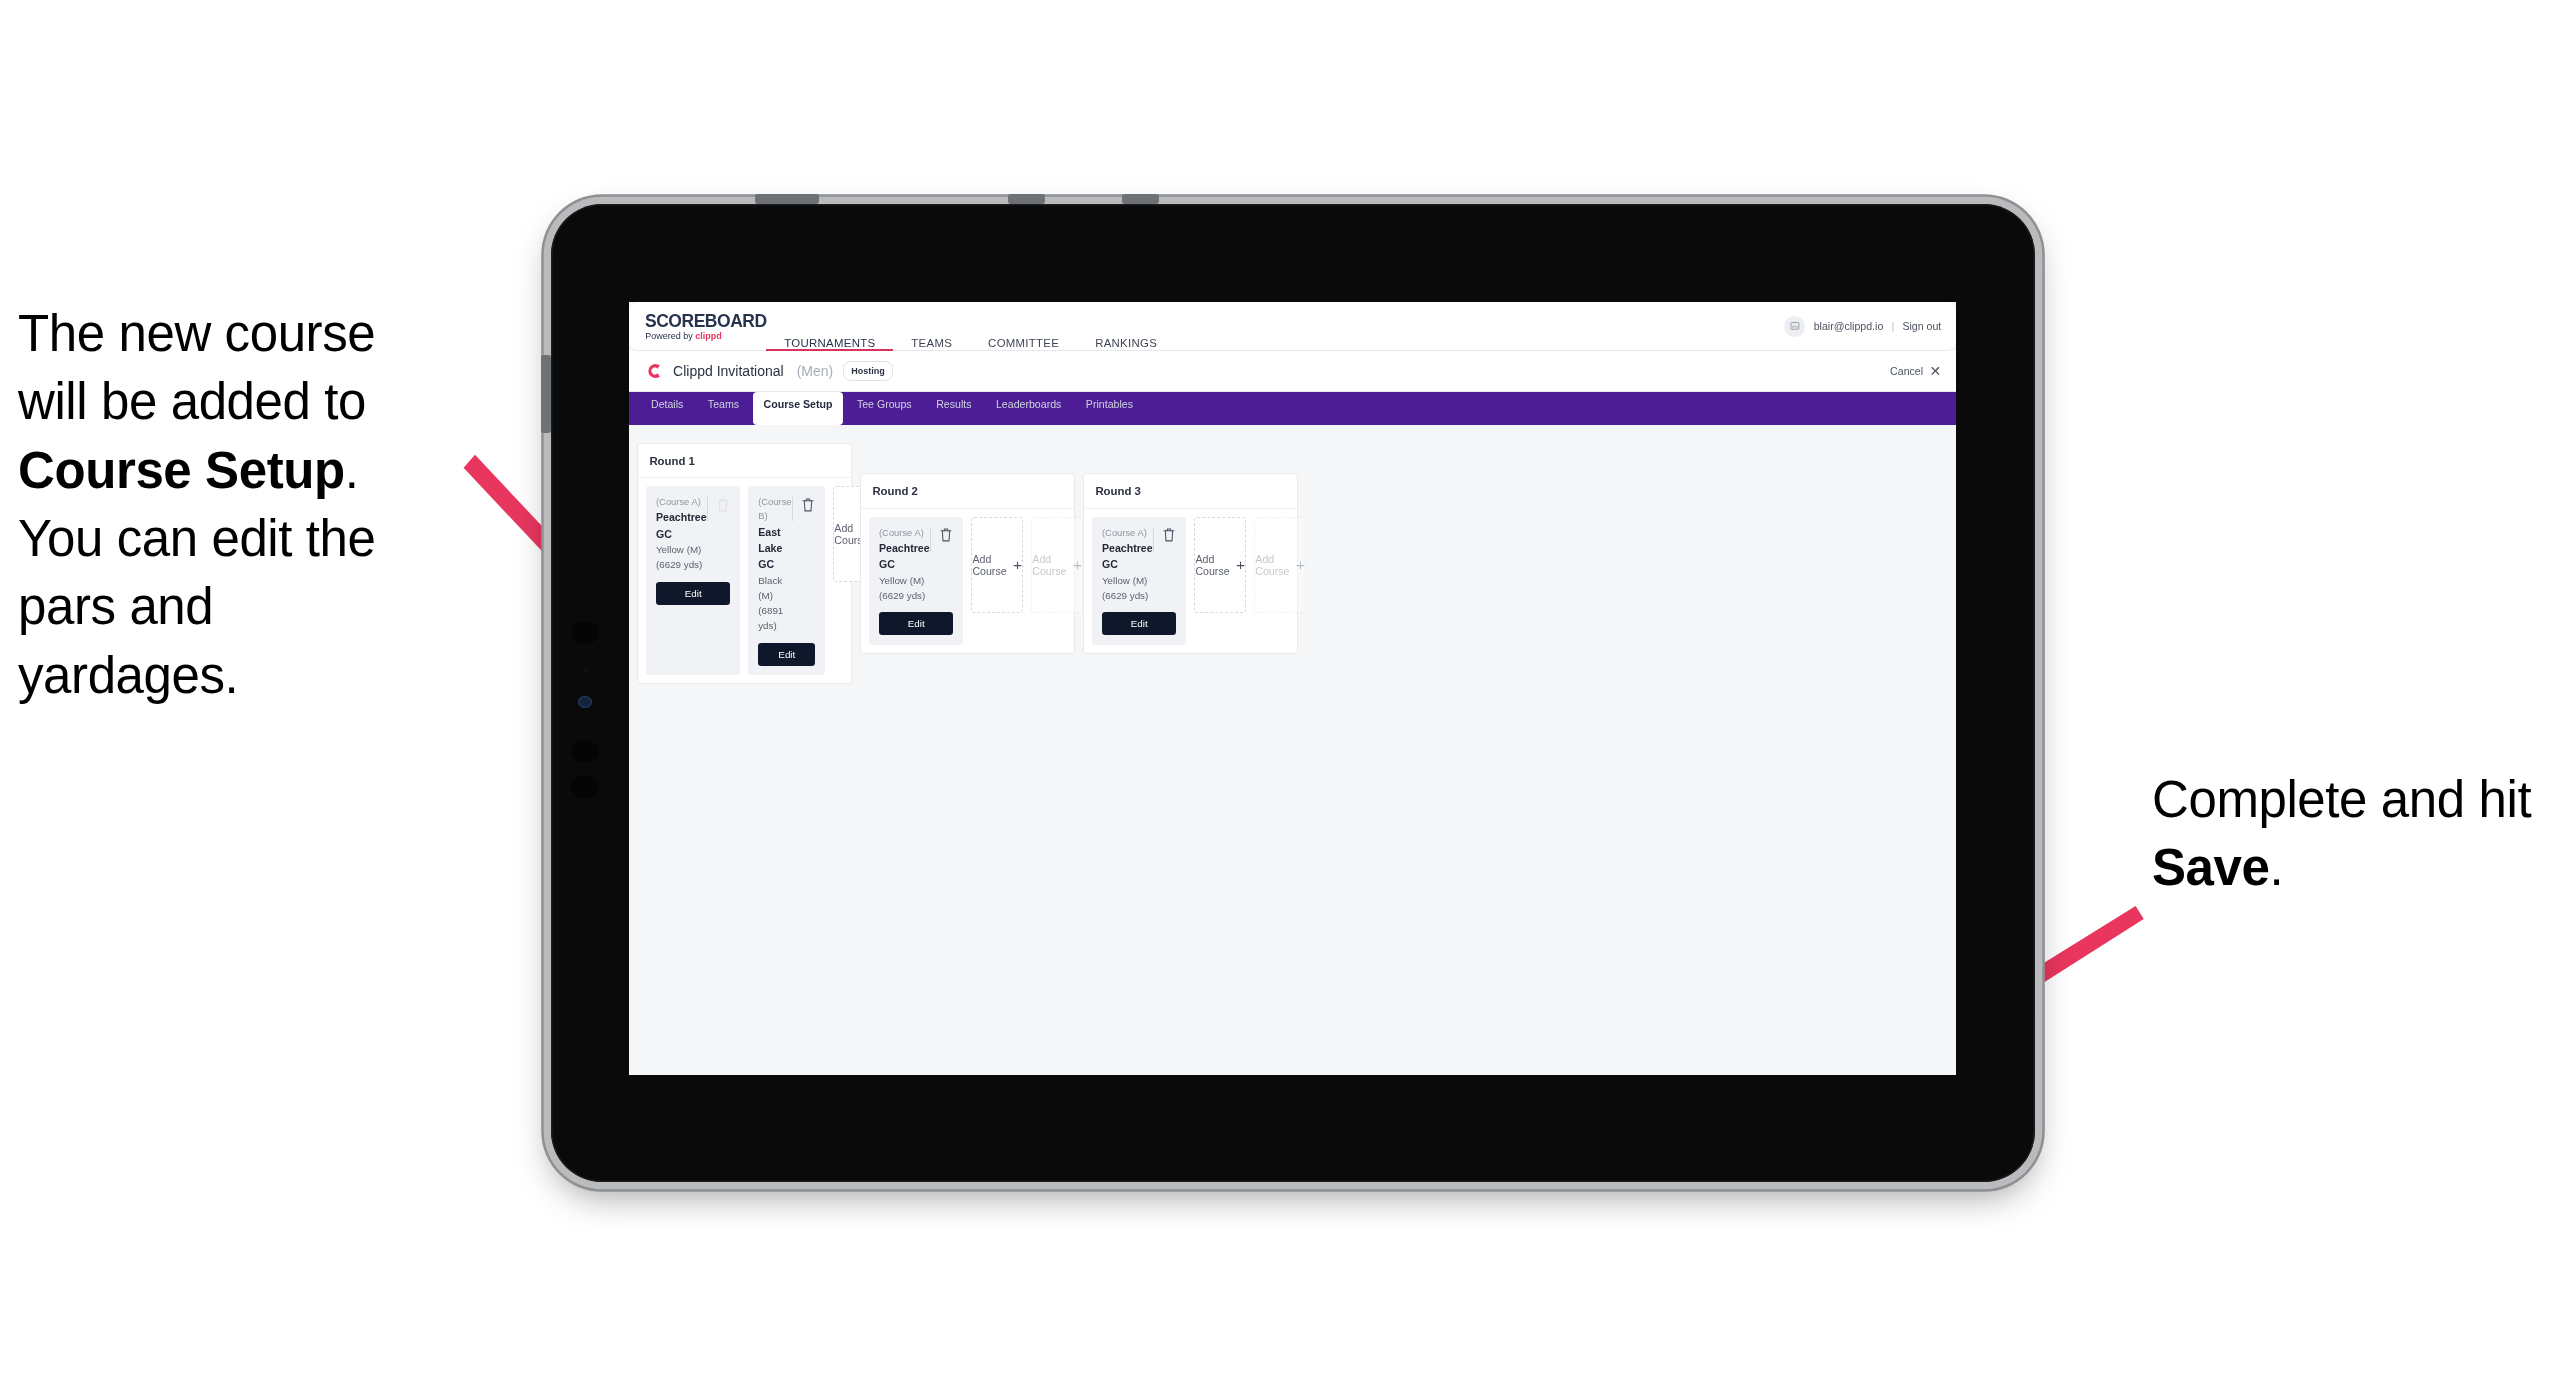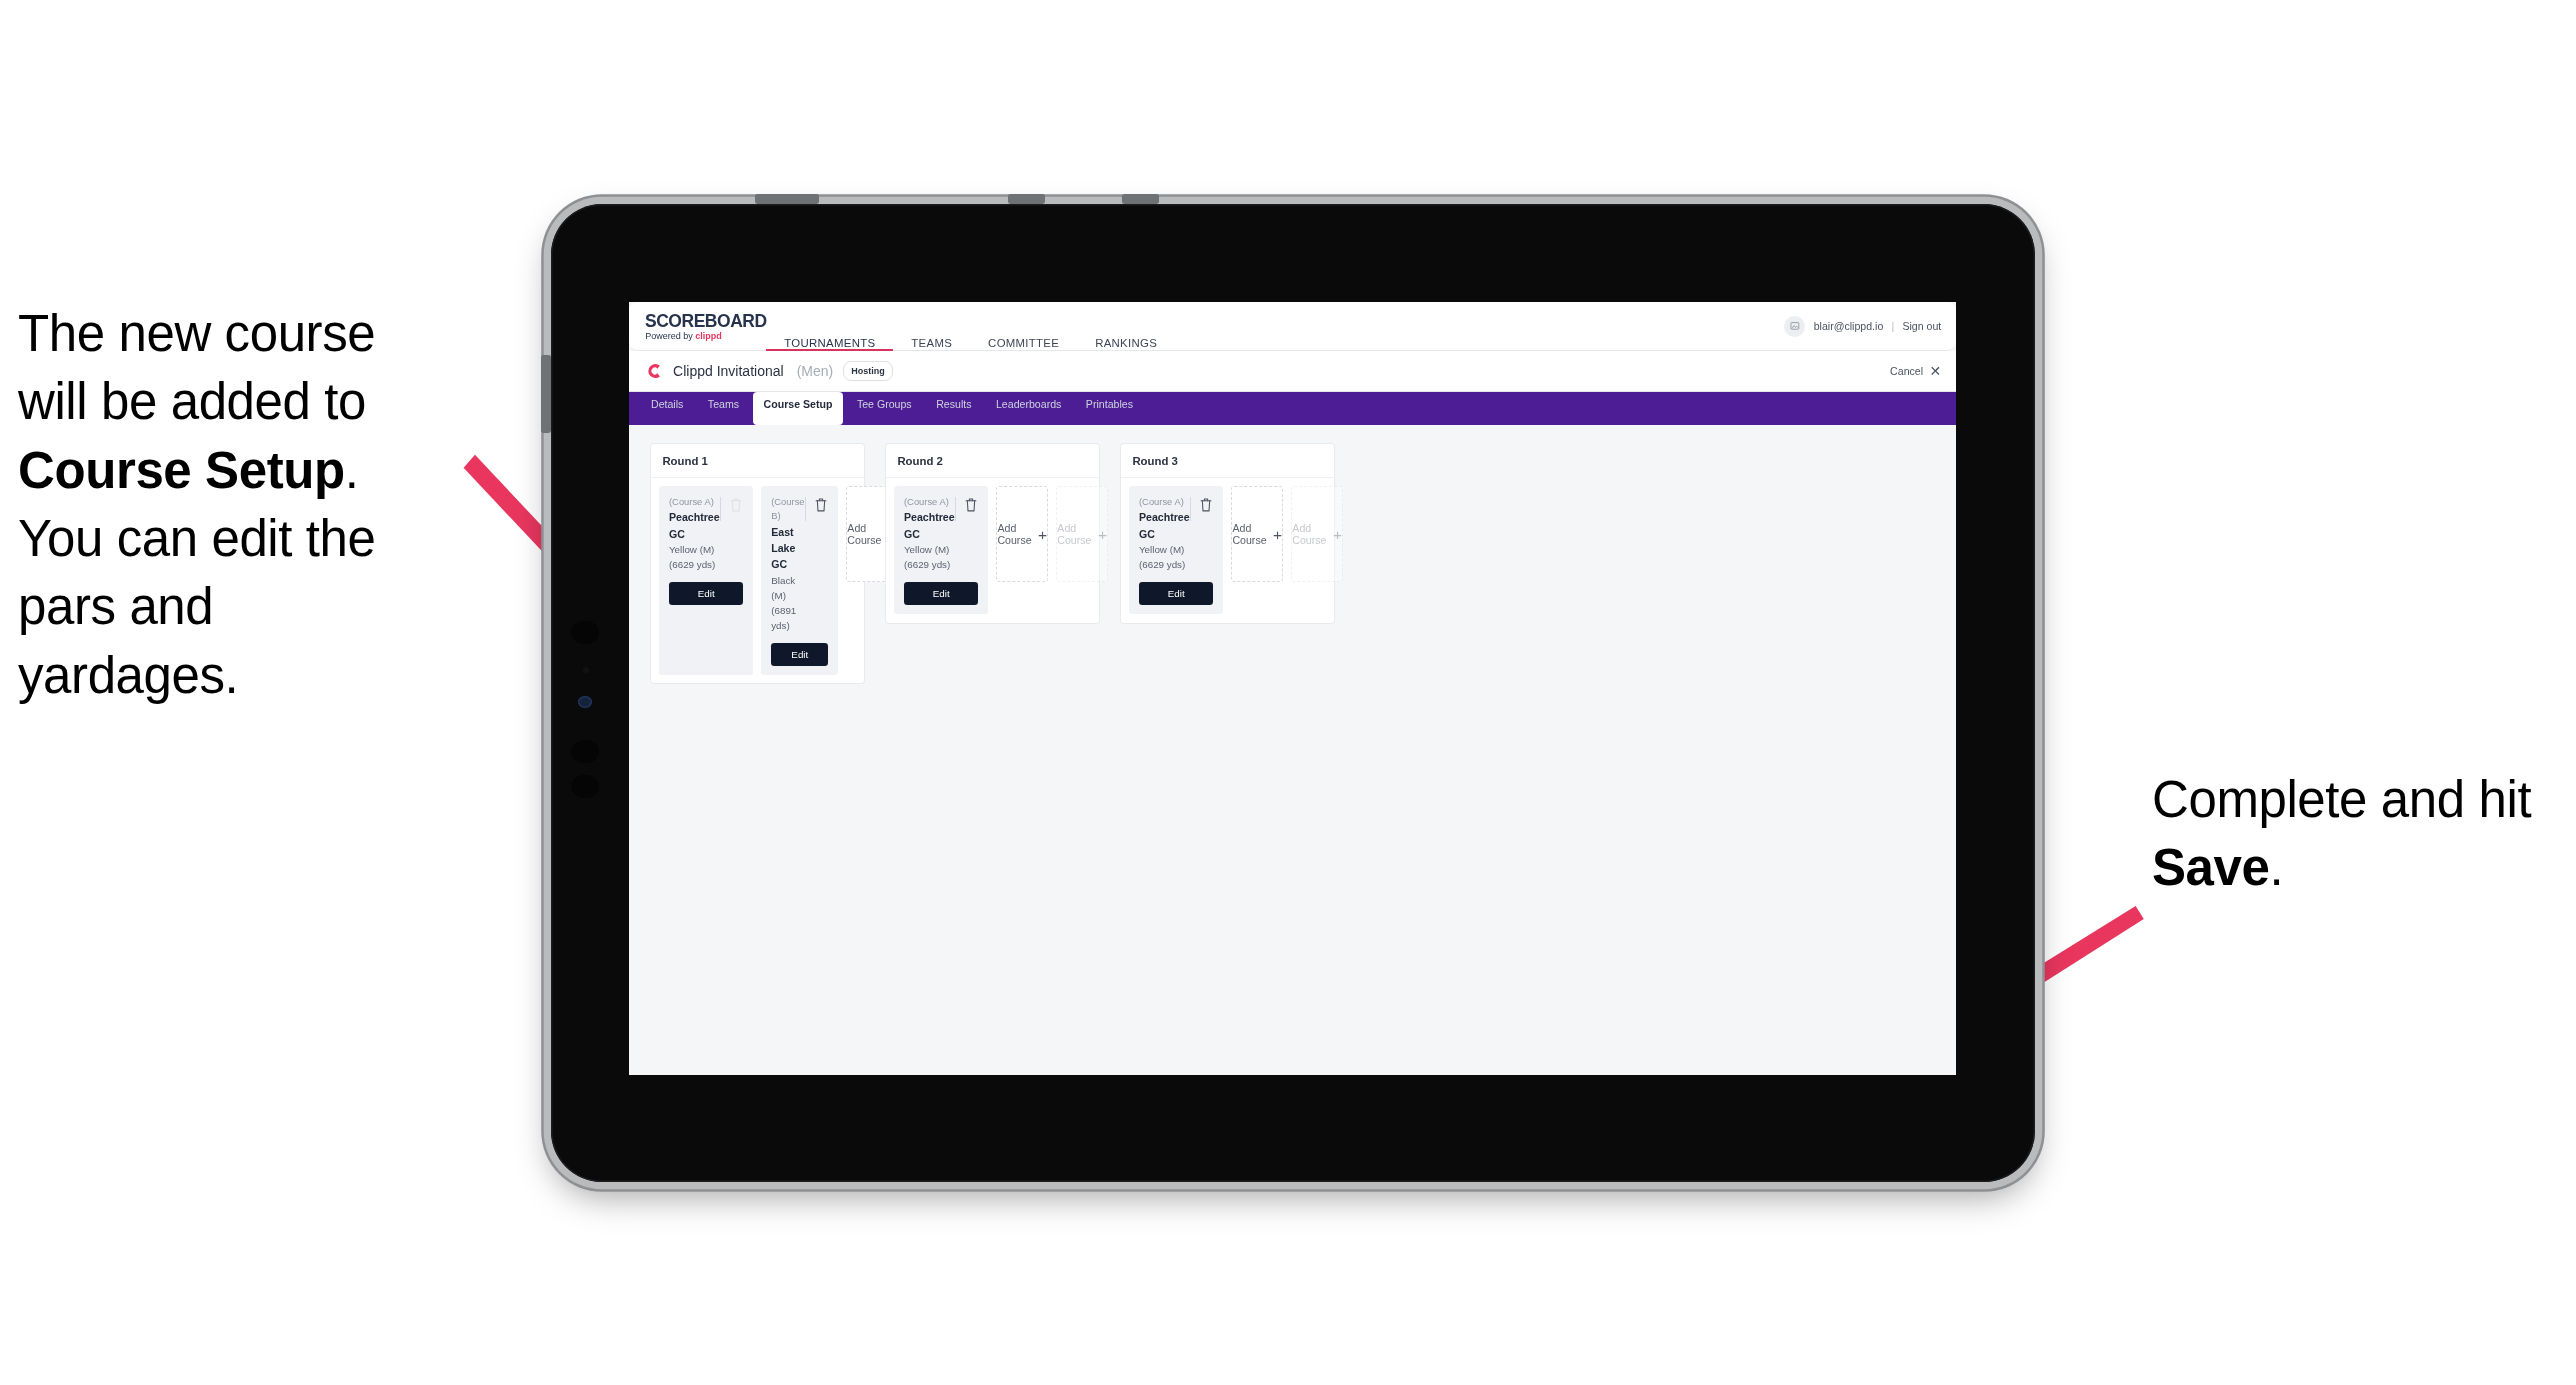--- a/index.html
+++ b/index.html
@@ -132,23 +132,23 @@
     padding: 0 11.4px;
   }
   .tab {
     font-size: 10.6px; color:#cfd4de;
     padding: 5.7px 10.6px; border-radius:4.1px; white-space:nowrap;
   }
   .tab.active { background:#ffffff; color:#232b3c; font-weight:700; }
 
   
   .rounds {
-    display:flex; gap:20px;
-    padding: 18px 18px 0 21px;
-    align-items:flex-start;
+    display:flex; gap:8px;
+    padding: 18px 18px 0 8px;
+    align-items:center;
   }
   .round-col { width: 215px; flex:0 0 215px; }
   .round-head {
     background:#fff; border:0.8px solid #e9eaee; border-bottom:none;
     border-radius:4.1px 4.1px 0 0;
     padding: 10.6px 11.4px;
     font-size: 11.4px; font-weight:700; color:#2b3242;
   }
   .round-body {
     background:#fff; border:0.8px solid #e9eaee; border-top:0.8px solid #eef0f3;

